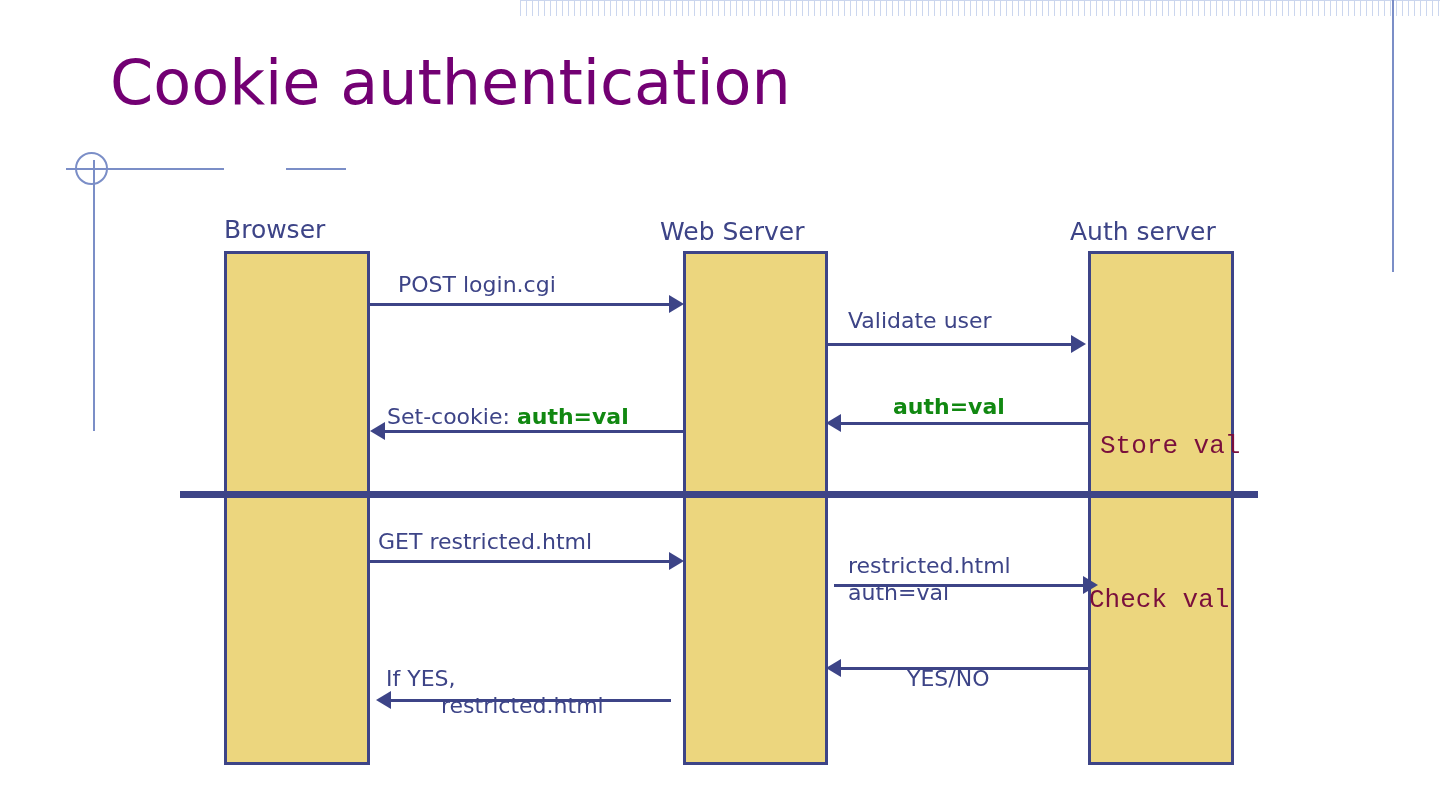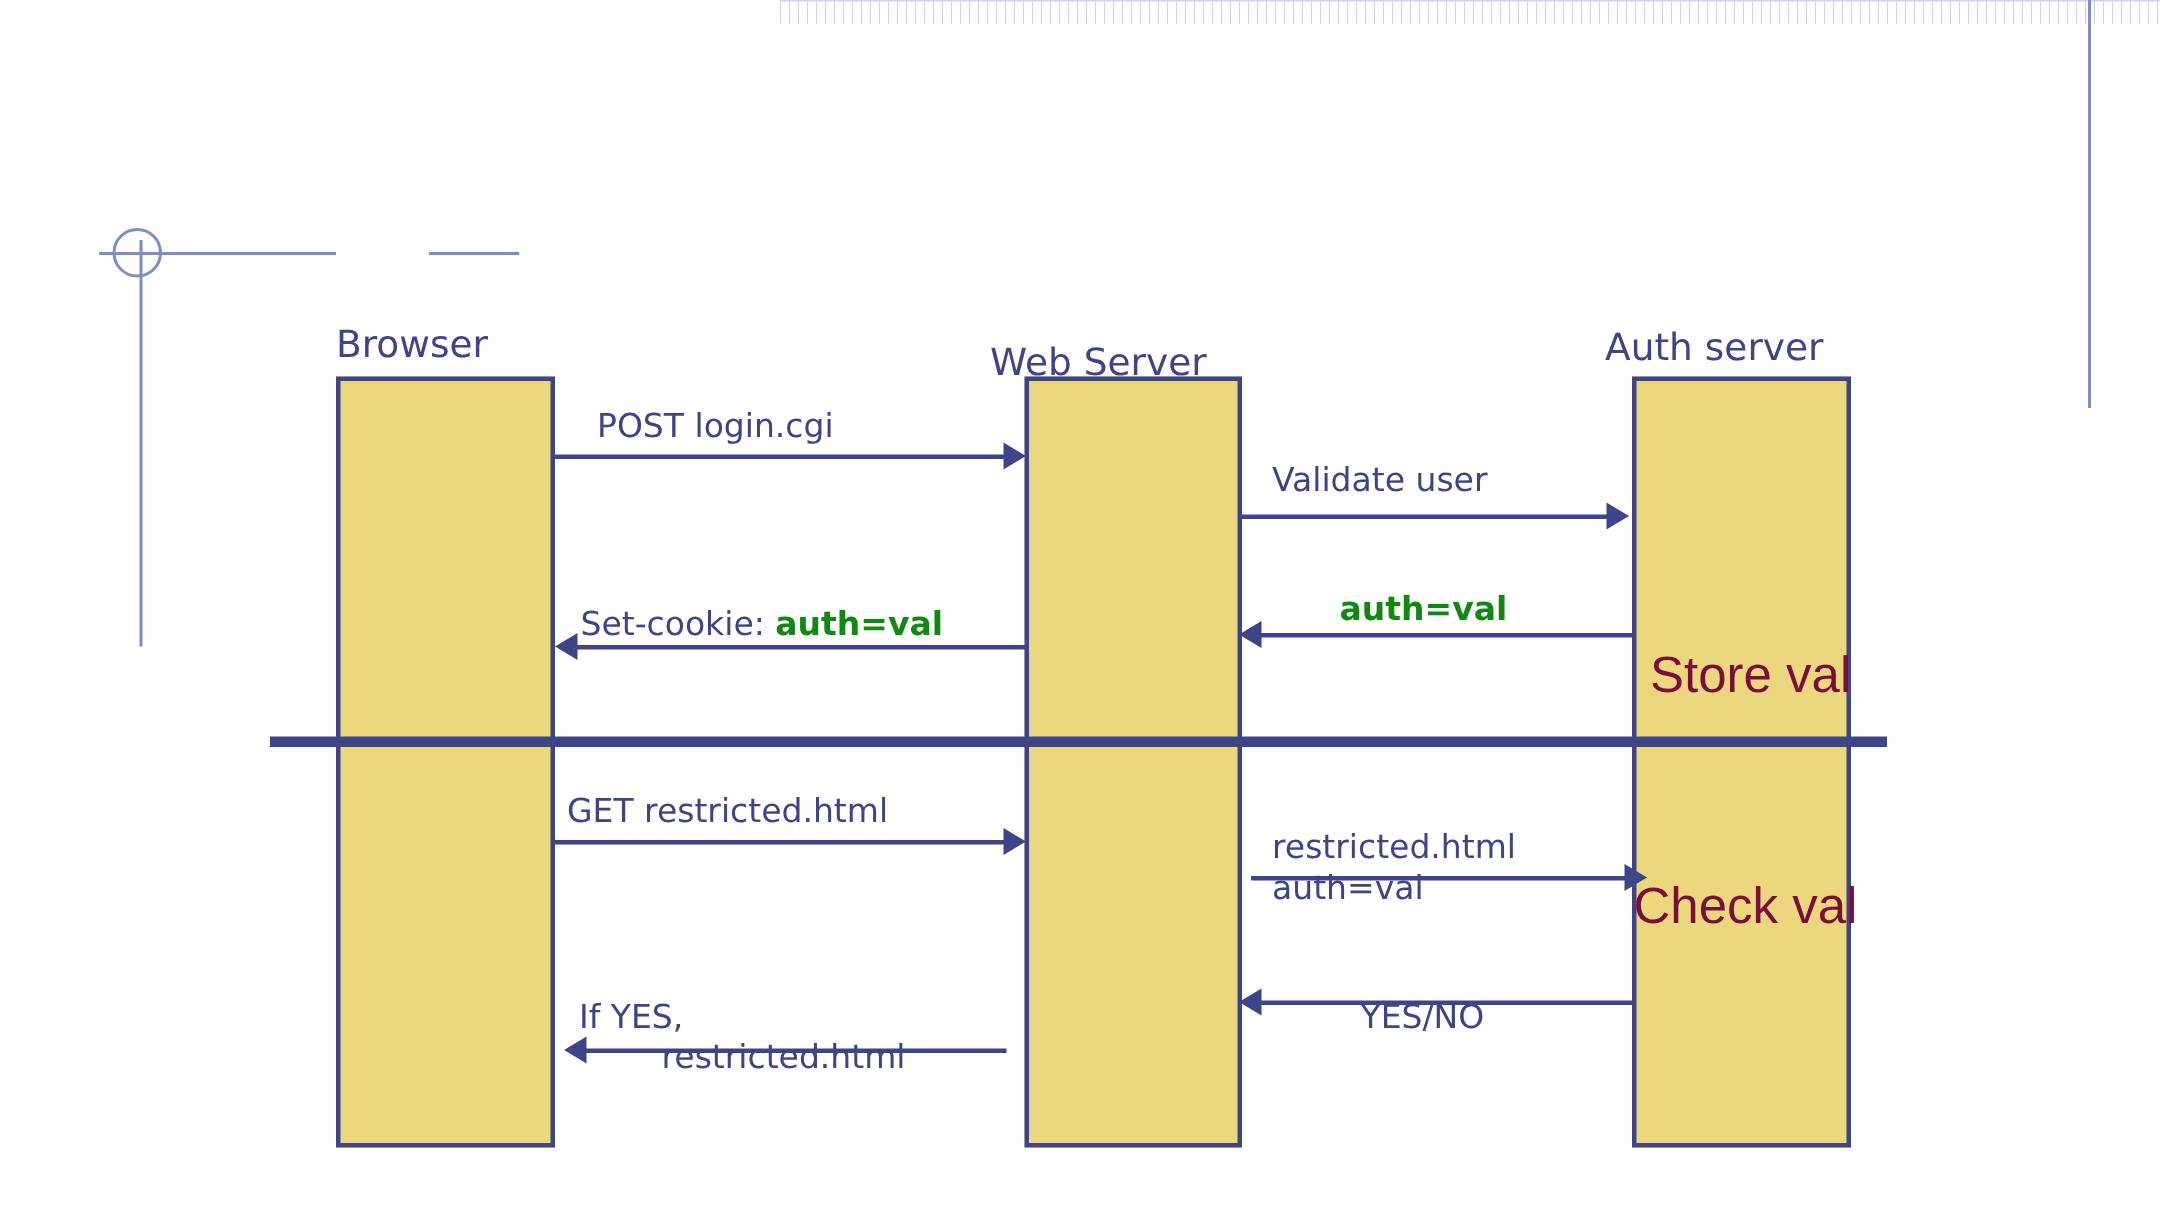--- a/index.html
+++ b/index.html
@@ -151,42 +151,43 @@
     white-space: nowrap;
     font-family: "DejaVu Sans", sans-serif;
   }
   .msg .hl {
     color: #118811;
     font-weight: bold;
   }
   .note {
     position: absolute;
     color: #7a0f3c;
-    font-size: 34px;
-    white-space: nowrap;
-    font-family: Liberation Sans, sans-serif;
+    font-size: 26px;
+    white-space: nowrap;
+    font-family: Liberation Mono, monospace;
   }
 </style>
 </head>
 <body>
 
 <div id="slide">
 
   <div class="deco-hatch"></div>
   <div class="deco-vline-right"></div>
   <div class="deco-vline-left"></div>
   <div class="deco-hline-a"></div>
   <div class="deco-hline-b"></div>
   <div class="deco-circle"></div>
 
+  <div class="slide-title">Cookie authentication</div>
 
   <div id="lanes-host">
       <div class="lane-label" style="left: 224px; top: 215px; width: 146px;">Browser</div>
       <div class="lane-box" style="left: 224px; top: 251px; width: 146px; height: 514px; background: rgb(236, 214, 126); border-color: rgb(61, 68, 135);"></div>
-      <div class="lane-label" style="left: 660px; top: 217px; width: 190px; margin-top: 10px;">Web Server</div>
+      <div class="lane-label" style="left: 660px; top: 217px; width: 190px;">Web Server</div>
       <div class="lane-box" style="left: 683px; top: 251px; width: 145px; height: 514px; background: rgb(236, 214, 126); border-color: rgb(61, 68, 135);"></div>
       <div class="lane-label" style="left: 1070px; top: 217px; width: 180px;">Auth server</div>
       <div class="lane-box" style="left: 1088px; top: 251px; width: 146px; height: 514px; background: rgb(236, 214, 126); border-color: rgb(61, 68, 135);"></div>
     </div>
 
   <div class="phase-divider"></div>
 
   <div id="messages-host">
       <div class="arrow right" style="left: 370px; top: 303px; width: 300px; background: rgb(61, 68, 135);">
         <span class="head"></span>

